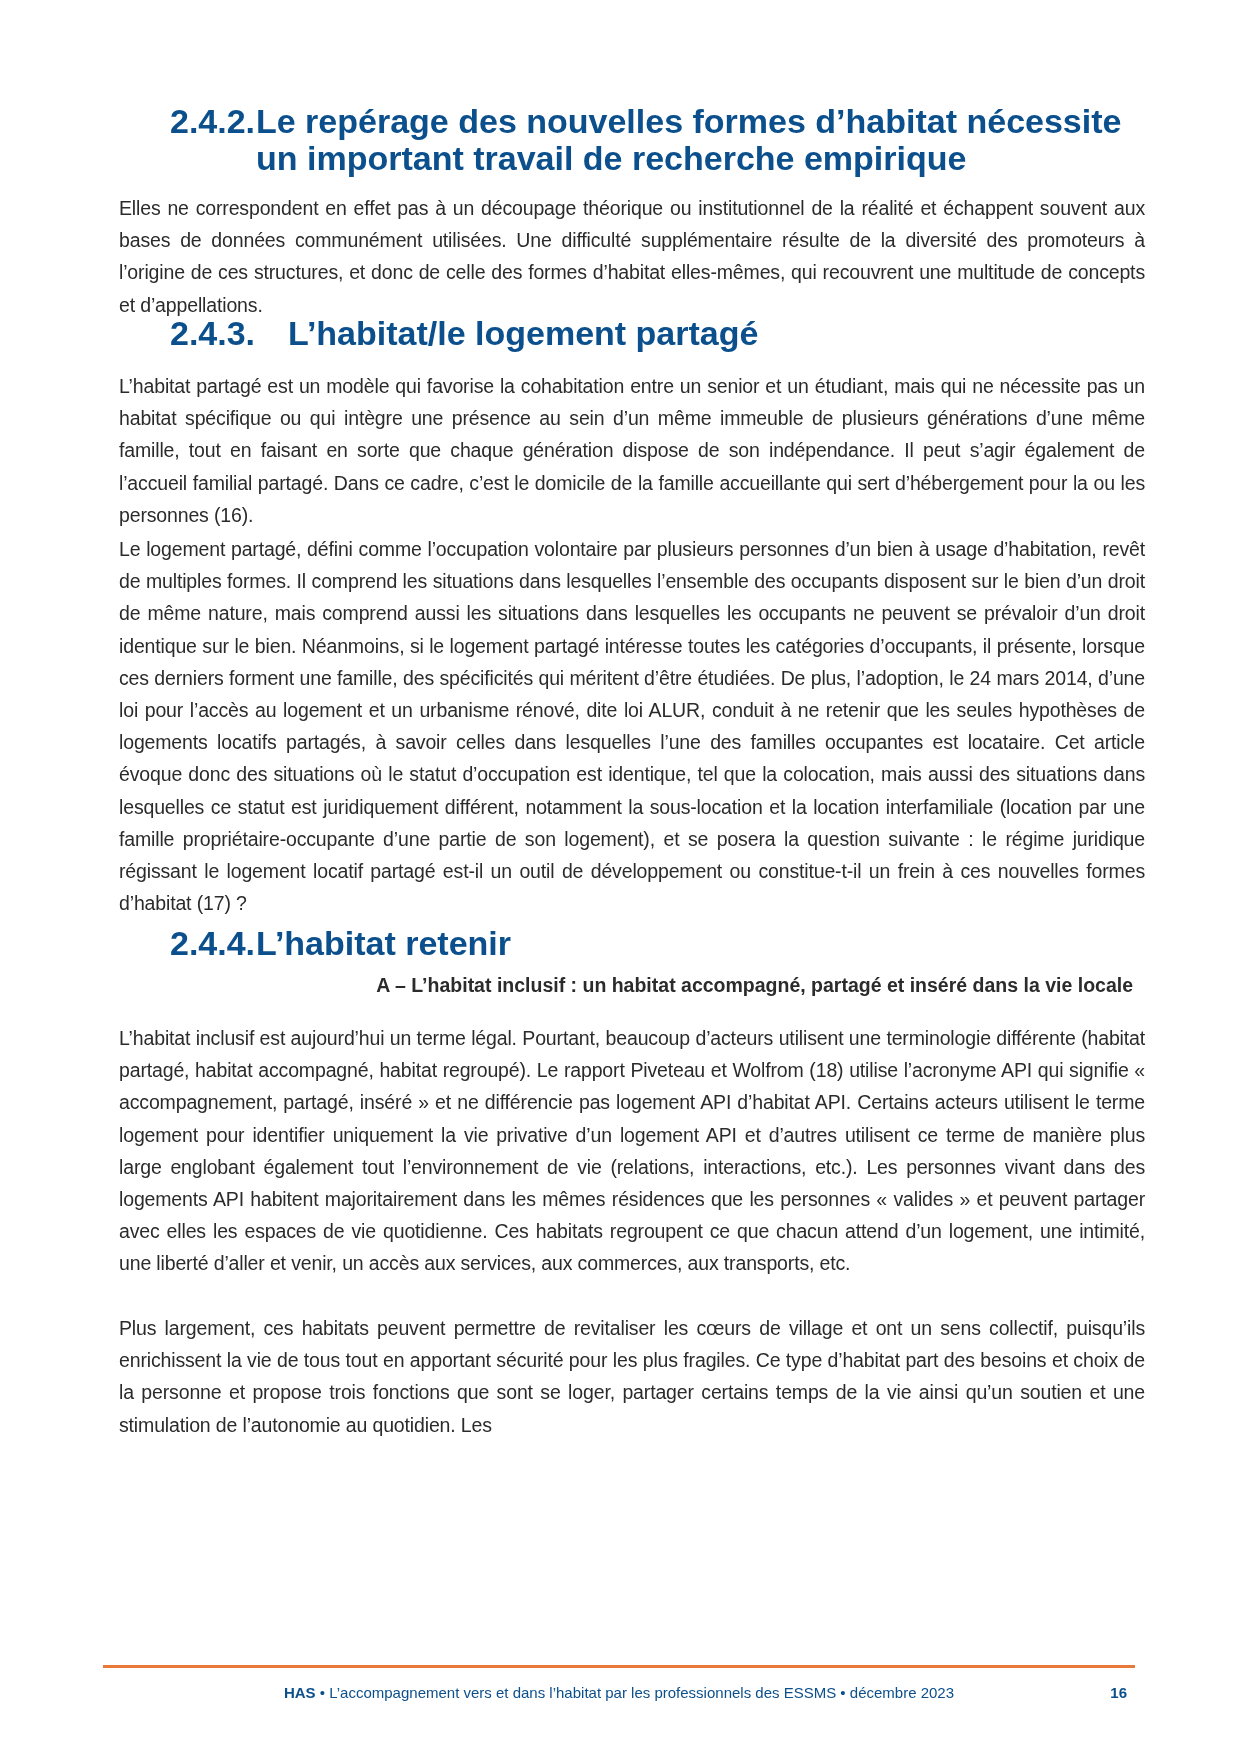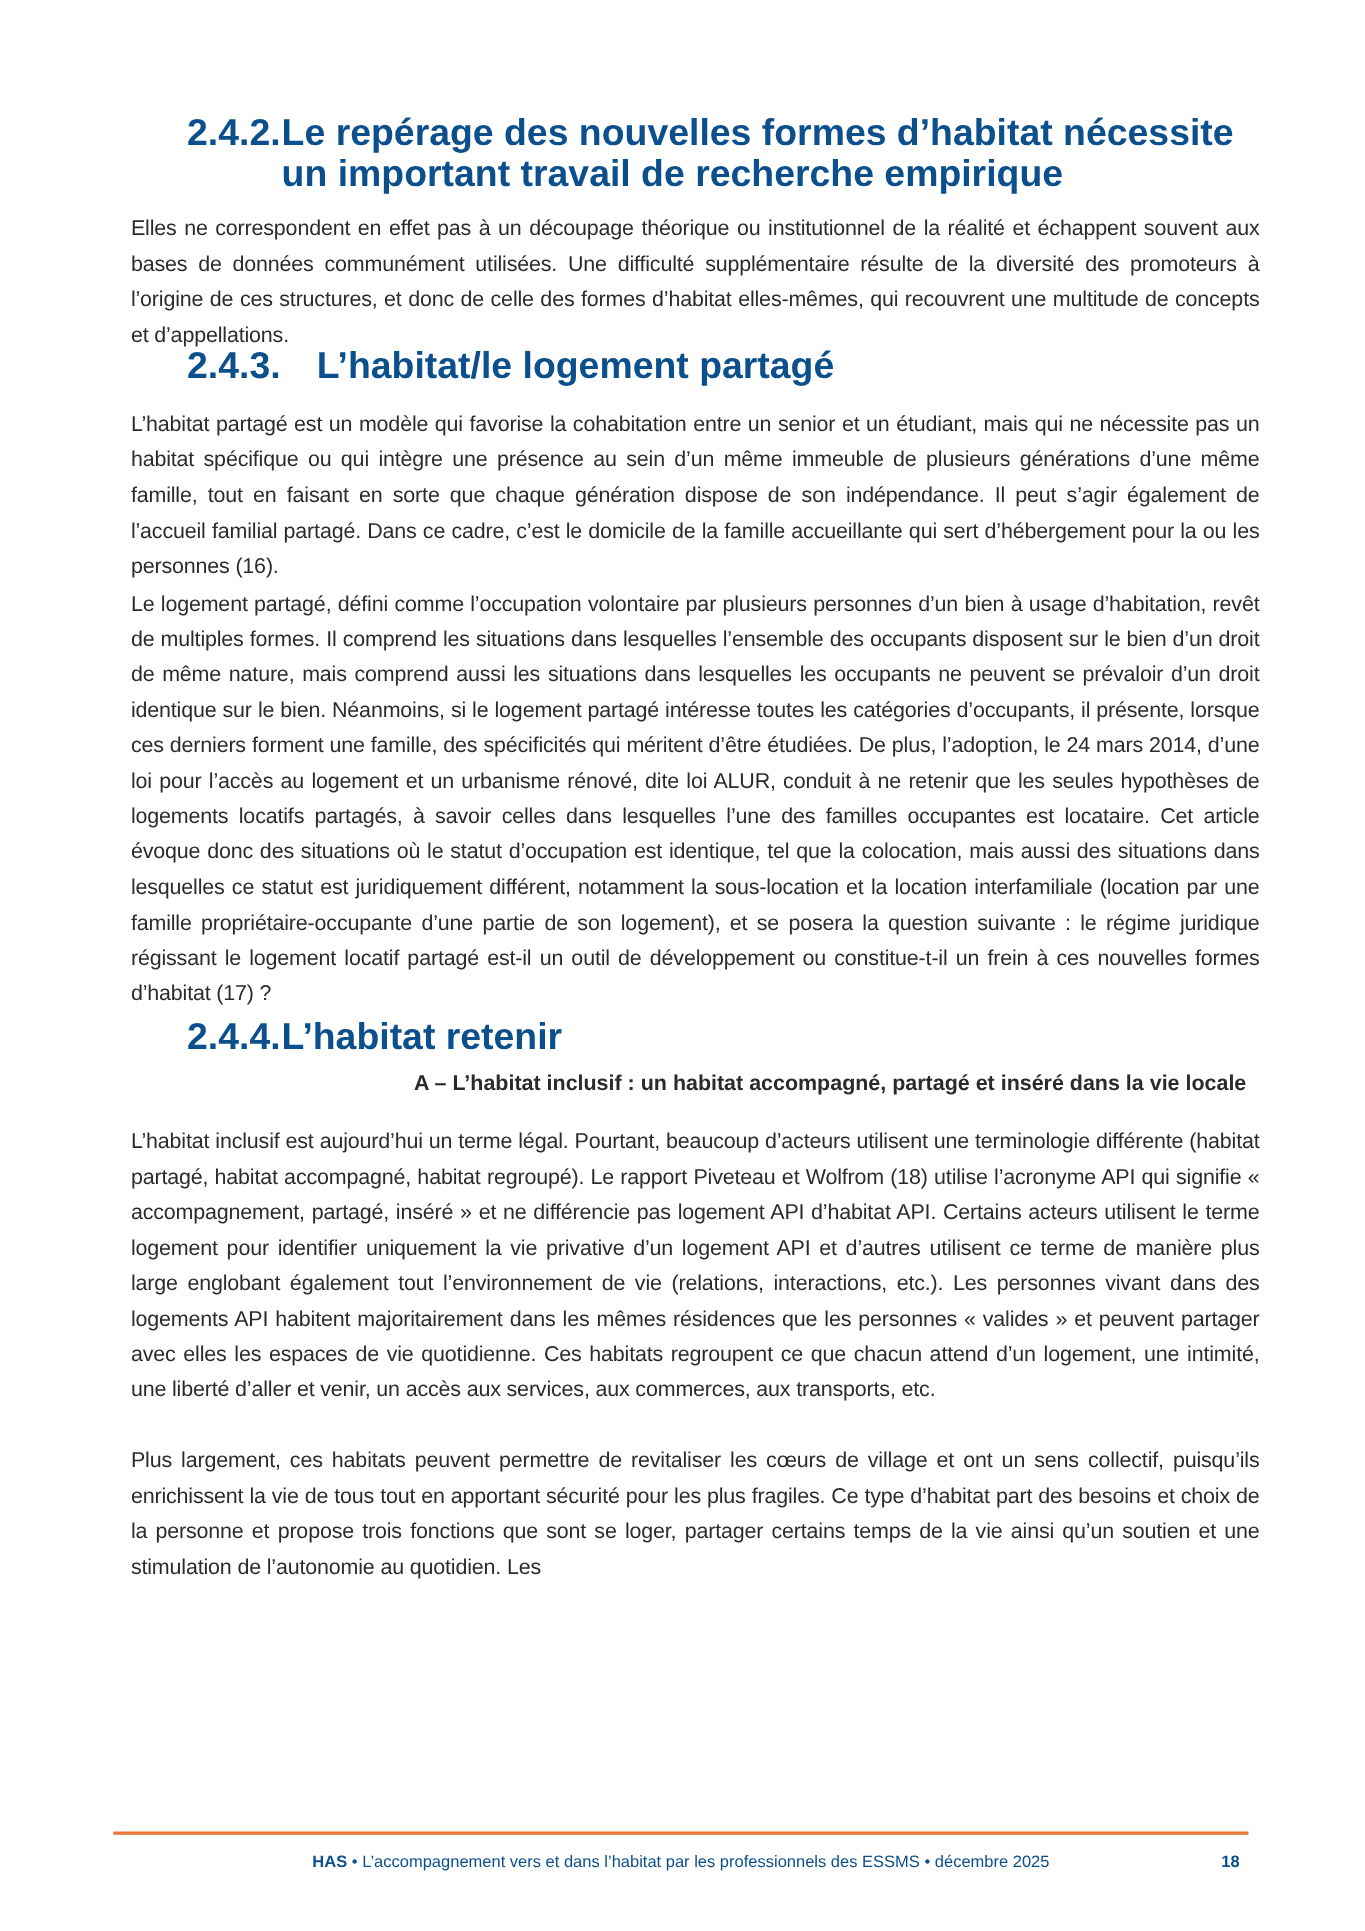--- a/index.html
+++ b/index.html
@@ -129,16 +129,16 @@
 </div>
 
 <div class="footer-rule"></div>
 
 <div class="footer">
   <div class="center">
     <span class="brand">HAS</span>
     <span>•</span>
     <span>L’accompagnement vers et dans l’habitat par les professionnels des ESSMS</span>
     <span>•</span>
-    <span>décembre 2025</span>
+    <span>décembre 2023</span>
   </div>
-  <span class="pg">18</span>
+  <span class="pg">16</span>
 </div>
 
 </body></html>

